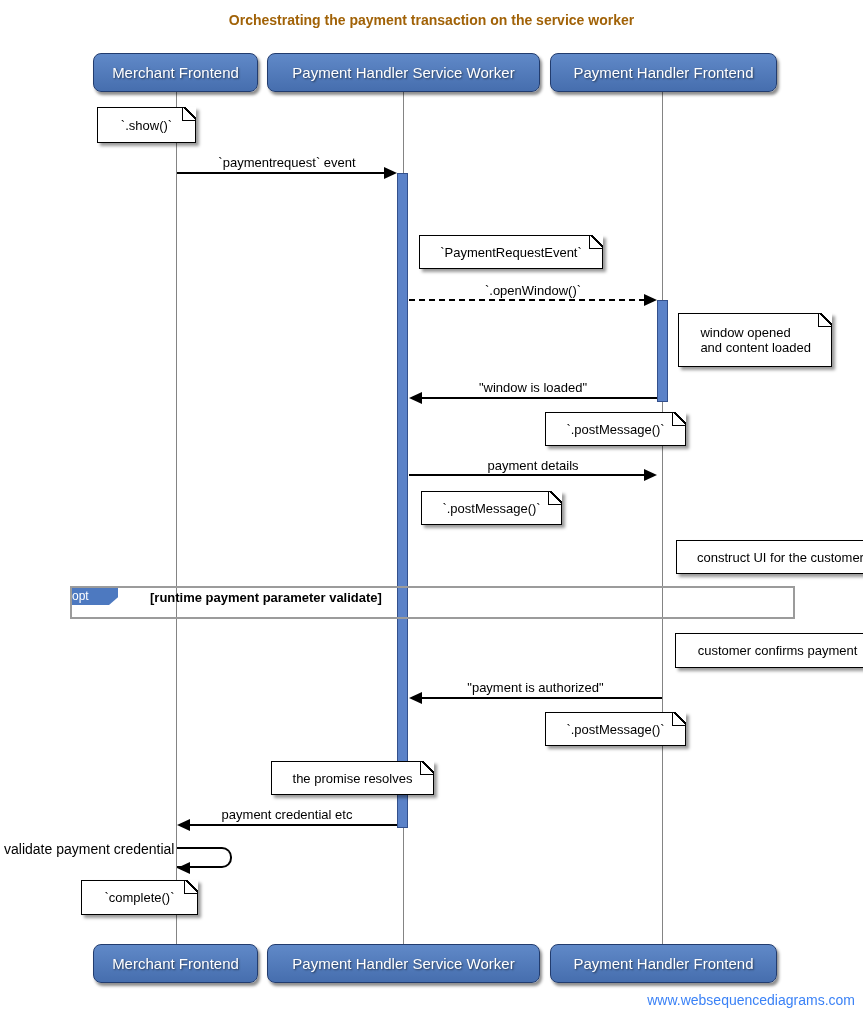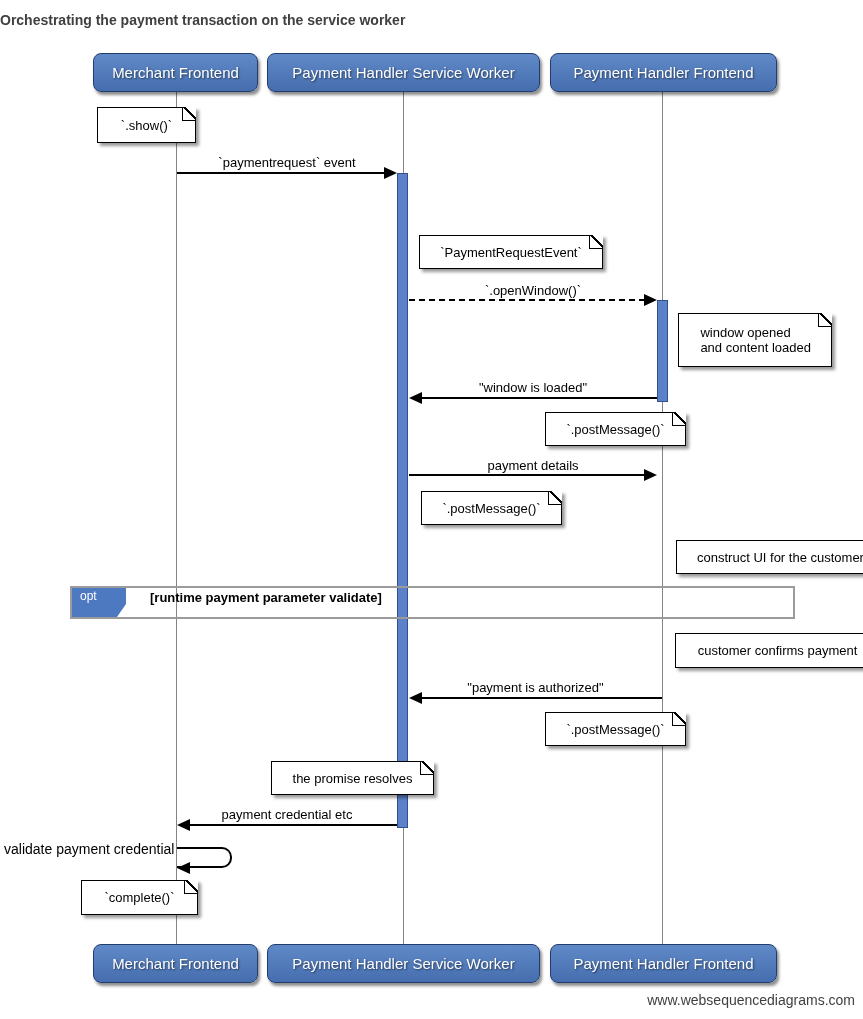--- a/index.html
+++ b/index.html
@@ -2,22 +2,22 @@
 <html><head>
 <meta charset="utf-8">
 <style>
   * { margin:0; padding:0; box-sizing:content-box; }
   html,body { background:#ffffff; }
   .diagram {
     position:relative; width:863px; height:1019px; background:#ffffff;
     font-family:"Liberation Sans", sans-serif; color:#000; overflow:hidden;
   }
   .title {
-    position:absolute; left:0; top:12px; width:100%; 
-    font-size:14px; font-weight:bold; color:#404040;
+    position:absolute; left:0; top:12px; width:100%; text-align:center;
+    font-size:14px; font-weight:bold; color:#a16207;
   }
   .lifeline {
     position:absolute; top:92px; height:852px; width:1px; background:#848484;
   }
   .actor {
     position:absolute; height:37px; border:1px solid #223c6e; border-radius:8px;
     background:linear-gradient(#6089c8, #466eae);
     color:#ffffff; font-size:15px; text-shadow:1px 1px 2px rgba(0,0,0,0.55);
     display:flex; align-items:center; justify-content:center;
     box-shadow:2px 3px 3px rgba(0,0,0,0.45);
@@ -59,31 +59,30 @@
   }
   .self-label {
     position:absolute; left:4px; top:841px; width:166px; text-align:right;
     font-size:14px; white-space:nowrap;
   }
   .opt-frame {
     position:absolute; left:70px; top:586px; width:721px; height:29px;
     border:2px solid #9b9b9b;
   }
   .opt-tab {
-    position:absolute; left:0; top:0; width:46px; height:29px;
+    position:absolute; left:0; top:0; width:46px; height:17px;
     background:#4d79c0; color:#fff; font-size:12px; line-height:17px;
-    padding-left:8px;
     clip-path:polygon(0 0, 100% 0, 100% 55%, calc(100% - 9px) 100%, 0 100%);
   }
   .opt-condition {
     position:absolute; left:78px; top:1px; font-size:13px; font-weight:bold;
     line-height:17px; white-space:nowrap;
   }
   .footer {
-    position:absolute; right:8px; top:992px; font-size:14px; color:#404040;margin-left:35px;
+    position:absolute; right:8px; top:992px; font-size:14px; color:#3b82f6;margin-left:35px;
   }
 </style>
 </head>
 <body>
 
 <div class="diagram">
 
   <div class="title">Orchestrating the payment transaction on the service worker</div>
 
   <div class="lifeline" style="left:176px;"></div>

